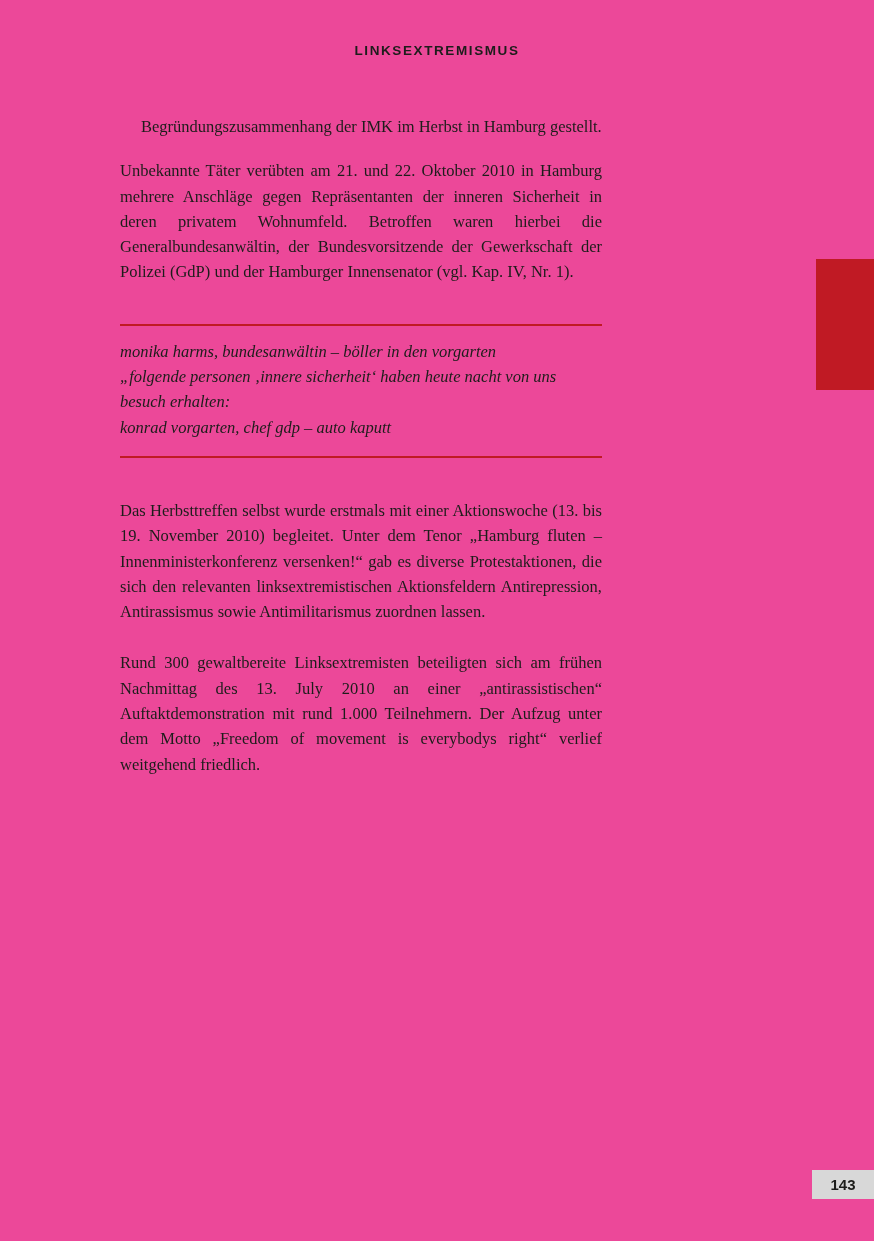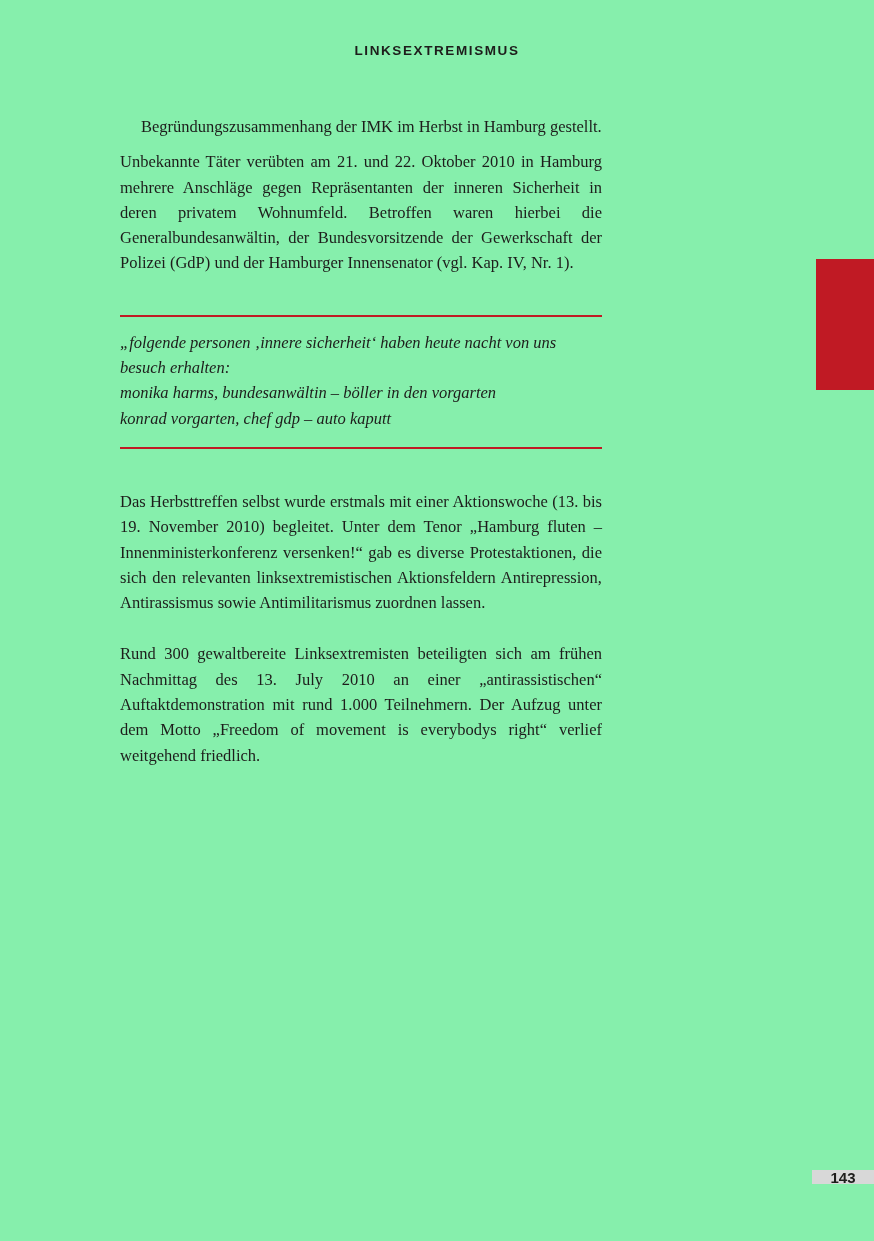--- a/index.html
+++ b/index.html
@@ -4,21 +4,21 @@
 <style>
   html, body {
     margin: 0;
     padding: 0;
     background: #ffffff;
   }
   .page {
     position: relative;
     width: 874px;
     height: 1241px;
-    background: #86efac;
+    background: #ec4899;
     overflow: hidden;
     font-family: "Liberation Serif", "DejaVu Serif", serif;
     color: #1d1d1b;
   }
   .running-header {
     position: absolute;
     top: 43px;
     left: 0;
     width: 100%;
     text-align: center;
@@ -36,21 +36,21 @@
   }
   .para {
     margin: 0 0 26px 0;
     font-size: 16.5px;
     line-height: 25.3px;
     text-align: justify;
     color: #1d1d1b;
   }
   .para.intro {
     padding-left: 21px;
-    margin-bottom: 10px;
+    margin-bottom: 19px;
     text-align: left;
   }
   .quote-block {
     margin: 39px 0 40px 0;
     border-top: 2px solid var(--red);
     border-bottom: 2px solid var(--red);
     padding: 13px 0 16px 0;
   }
   .quote-line {
     font-style: italic;
@@ -64,21 +64,21 @@
     top: 259px;
     right: 0;
     width: 58px;
     height: 131px;
   }
   .page-number-box {
     position: absolute;
     top: 1170px;
     right: 0;
     width: 62px;
-    height: 14px;
+    height: 29px;
     background: #d8d8d8;
     display: flex;
     align-items: center;
     justify-content: center;
     font-family: "Liberation Sans", "DejaVu Sans", sans-serif;
     font-weight: 700;
     font-size: 15px;
     color: #1d1d1b;
   }
 </style>
@@ -92,22 +92,22 @@
   <div class="side-tab" style="background: rgb(192, 26, 36);"></div>
 
   <div class="content">
 
     <p class="para intro">Begründungszusammenhang der IMK im Herbst in Hamburg gestellt.</p>
 
     <p class="para">Unbekannte Täter verübten am 21. und 22. Oktober 2010 in Hamburg mehrere Anschläge gegen Repräsentanten der inneren Sicherheit in deren privatem Wohnumfeld. Betroffen waren hierbei die Generalbundesanwältin, der Bundesvorsitzende der Gewerkschaft der Polizei (GdP) und der Hamburger Innensenator (vgl. Kap. IV, Nr. 1).</p>
 
 
     <div class="quote-block">
+      <div class="quote-line">monika harms, bundesanwältin – böller in den vorgarten</div>
       <div class="quote-line">„folgende personen ‚innere sicherheit‘ haben heute nacht von uns besuch erhalten:</div>
-      <div class="quote-line">monika harms, bundesanwältin – böller in den vorgarten</div>
       <div class="quote-line">konrad vorgarten, chef gdp – auto kaputt</div>
     </div>
 
     <p class="para">Das Herbsttreffen selbst wurde erstmals mit einer Aktionswoche (13. bis 19. November 2010) begleitet. Unter dem Tenor „Hamburg fluten – Innenministerkonferenz versenken!“ gab es diverse Protestaktionen, die sich den relevanten linksextremistischen Aktionsfeldern Antirepression, Antirassismus sowie Antimilitarismus zuordnen lassen.</p>
 
 
     <p class="para">Rund 300 gewaltbereite Linksextremisten beteiligten sich am frühen Nachmittag des 13. July 2010 an einer „antirassistischen“ Auftaktdemonstration mit rund 1.000 Teilnehmern. Der Aufzug unter dem Motto „Freedom of movement is everybodys right“ verlief weitgehend friedlich.</p>
 
   </div>
 

